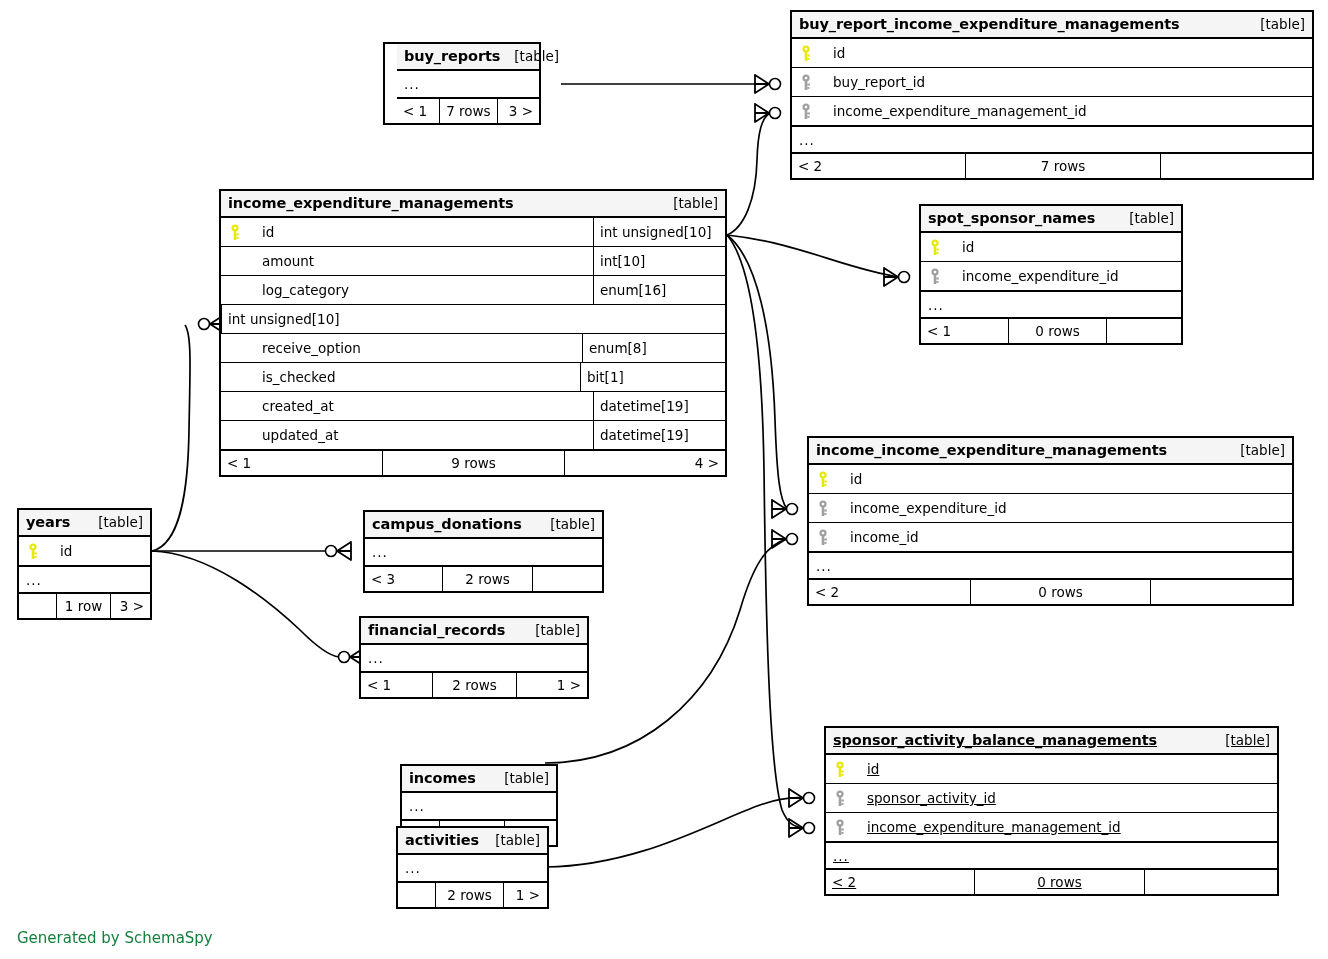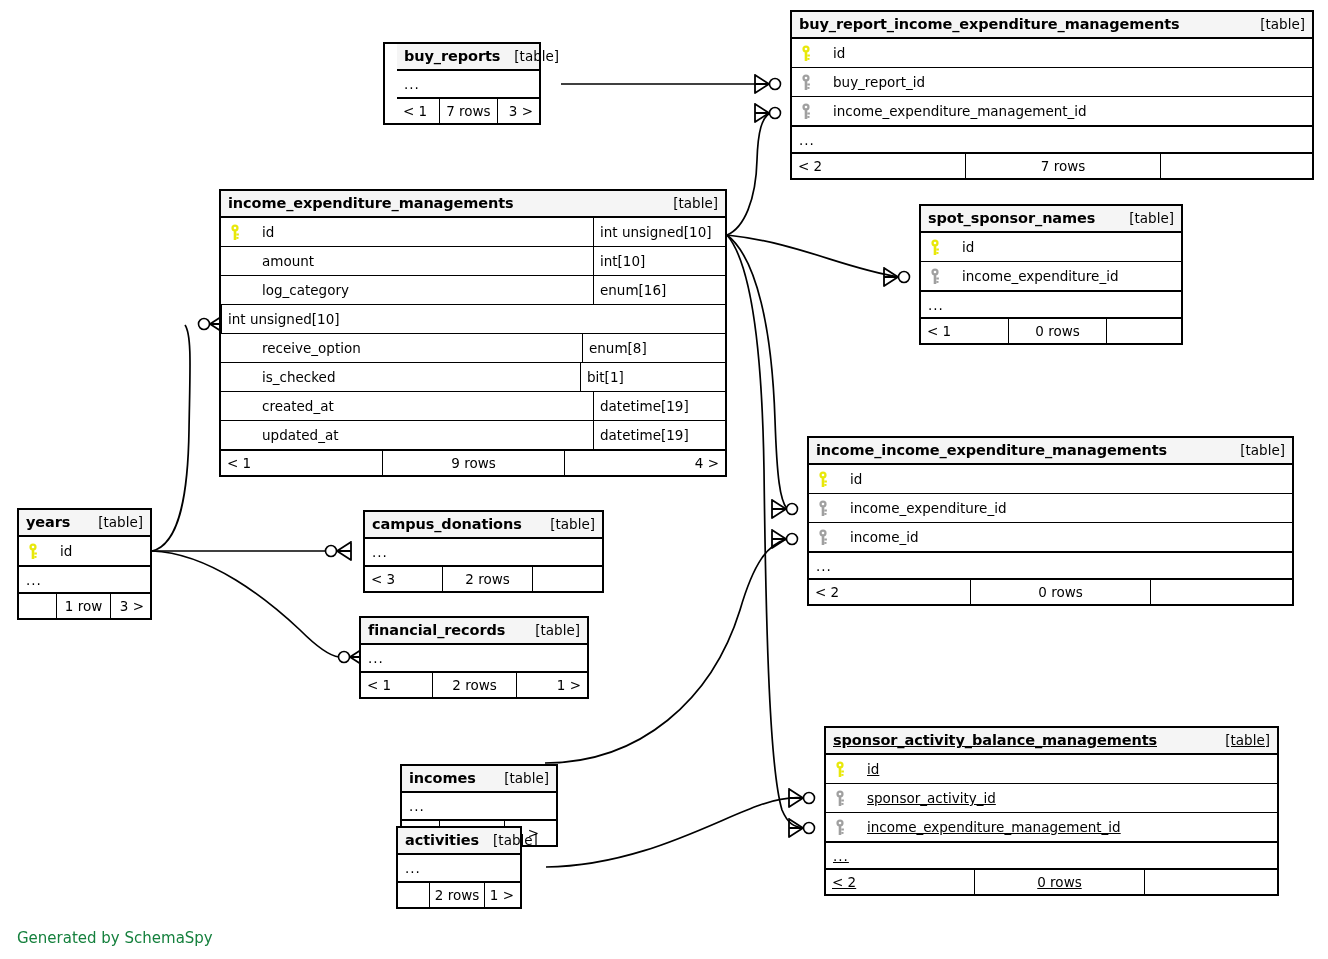--- a/index.html
+++ b/index.html
@@ -531,21 +531,21 @@
         <span class="tbl-name">incomes</span>
         <span class="tbl-tag">[table]</span>
       </div>
       <div class="ellipsis-row">...</div>
       <div class="footer-row">
         <span class="footer-cell fc-left" style="width:38px"></span>
         <span class="footer-cell fc-center" style="width:65px">6 rows</span>
         <span class="footer-cell fc-right" style="width:40px">1 &gt;</span>
       </div>
     </div>
-    <div class="table-box" style="left: 396px; top: 826px; width: 126px;">
+    <div class="table-box" style="left: 396px; top: 826px; width: 153px;">
       <div class="tbl-header">
         <span class="tbl-name">activities</span>
         <span class="tbl-tag">[table]</span>
       </div>
       <div class="ellipsis-row">...</div>
       <div class="footer-row">
         <span class="footer-cell fc-left" style="width:38px"></span>
         <span class="footer-cell fc-center" style="width:68px">2 rows</span>
         <span class="footer-cell fc-right" style="width:42px">1 &gt;</span>
       </div>

